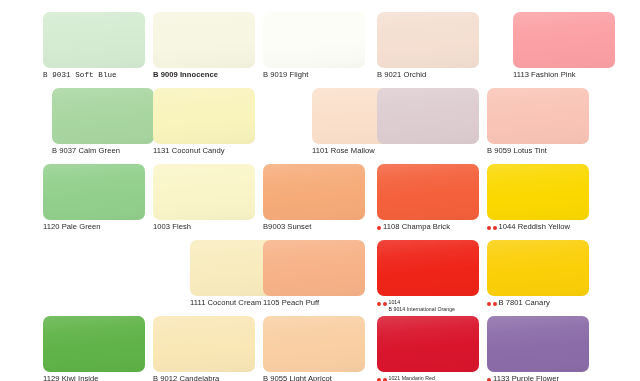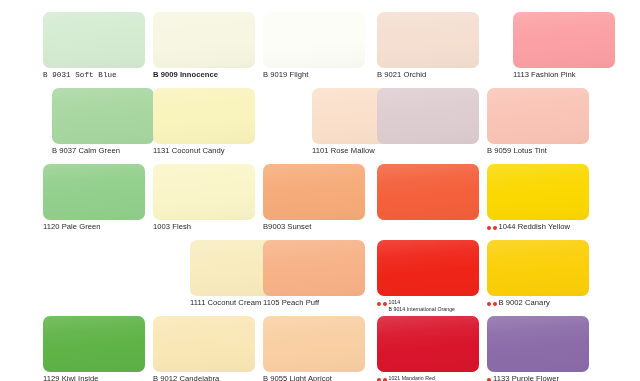--- a/index.html
+++ b/index.html
@@ -198,20 +198,26 @@
           <div class="gloss"></div>
         </div>
         <div class="caption">
           <span class="cap-text">B9003 Sunset</span>
         </div>
       </div>
       <div class="swatch-cell" style="left: 373px;">
         <div class="chip" style="background: rgb(244, 96, 59);">
           <div class="gloss"></div>
         </div>
+        <div class="caption">
+          <span class="dots">
+            <span class="dot" style="background: rgb(232, 51, 42);"></span>
+          </span>
+          <span class="cap-text">1108 Champa Brick</span>
+        </div>
       </div>
       <div class="swatch-cell" style="left: 483px;">
         <div class="chip" style="background: rgb(251, 216, 0);">
           <div class="gloss"></div>
         </div>
         <div class="caption">
           <span class="dots">
             <span class="dot" style="background: rgb(232, 51, 42);"></span>
             <span class="dot" style="background: rgb(232, 51, 42);"></span>
           </span>
@@ -250,21 +256,21 @@
       </div>
       <div class="swatch-cell" style="left: 483px;">
         <div class="chip" style="background: rgb(251, 207, 8);">
           <div class="gloss"></div>
         </div>
         <div class="caption">
           <span class="dots">
             <span class="dot" style="background: rgb(232, 51, 42);"></span>
             <span class="dot" style="background: rgb(232, 51, 42);"></span>
           </span>
-          <span class="cap-text">B 9002 Canary</span>
+          <span class="cap-text">B 7801 Canary</span>
         </div>
       </div>
     </div>
     <div class="swatch-row" style="top: 313px;">
       <div class="swatch-cell" style="left: 39px;">
         <div class="chip" style="background: rgb(95, 179, 71);">
           <div class="gloss"></div>
         </div>
         <div class="caption">
           <span class="cap-text">1129 Kiwi Inside</span>

